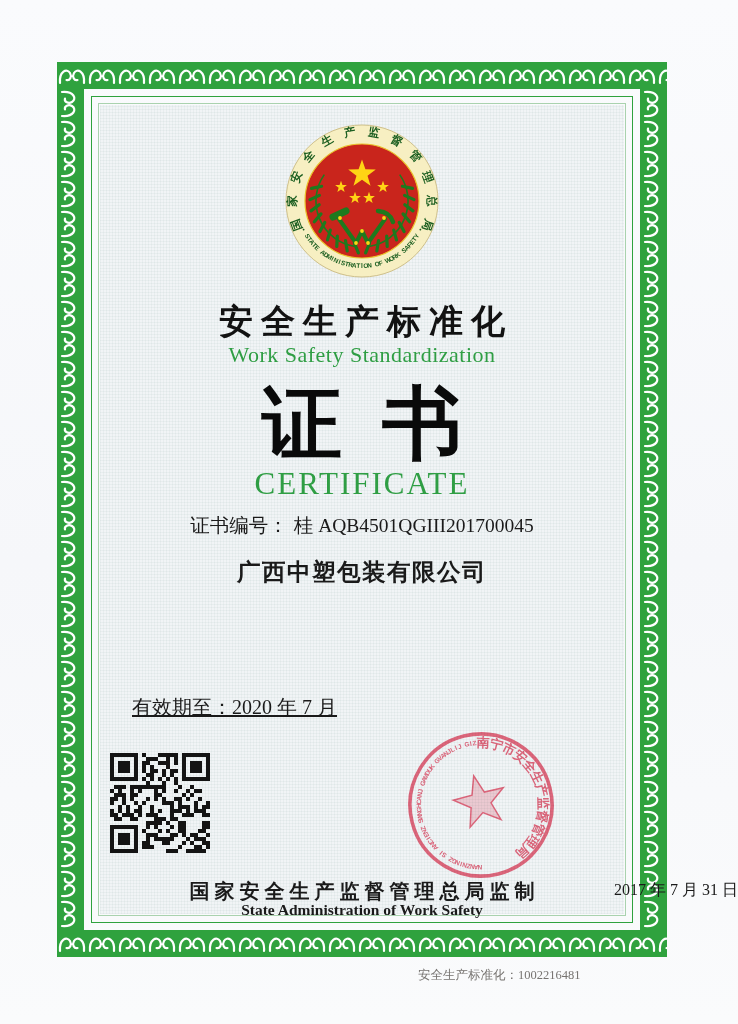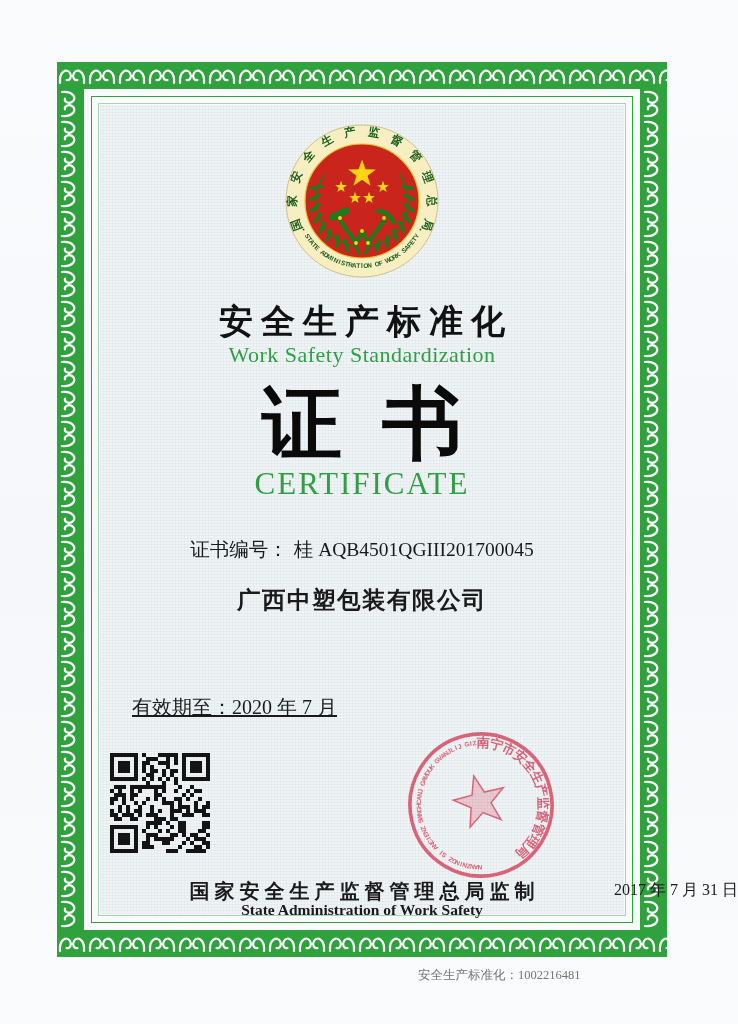--- a/index.html
+++ b/index.html
@@ -16,23 +16,23 @@
   #band-left{left:57px;top:89px;width:27px;height:841px}
   #band-right{left:640px;top:89px;width:27px;height:841px}
   .rule{position:absolute;box-sizing:border-box;}
   #rule-outer{left:91px;top:96px;width:542px;height:827px;border:1.5px solid var(--c-border-green,#2fa23e);}
   #rule-inner{left:98px;top:103px;width:528px;height:813px;border:1px solid #a9d2ae;}
   .cx{position:absolute;left:0;right:14px;text-align:center;white-space:nowrap;}
   .title-cn{top:299px;font-size:34px;font-weight:800;letter-spacing:8px;text-indent:8px;color:#121212;}
   .title-en{top:342px;font-size:22px;color:var(--c-cert-green,#2f9e44);letter-spacing:.5px;}
   .cert-cn{top:384px;font-size:80px;font-weight:900;line-height:1;letter-spacing:.5em;text-indent:.5em;color:#0a0a0a;}
   .cert-en{top:466px;font-size:31px;color:var(--c-cert-green,#2f9e44);letter-spacing:2px;}
-  .cert-no{top:536px;font-size:19.5px;}
+  .cert-no{top:512px;font-size:19.5px;}
   .cert-no .lbl{margin-right:6px;}
-  .company{top:584px;font-size:23.5px;font-weight:bold;letter-spacing:1.5px;}
+  .company{top:556px;font-size:23.5px;font-weight:bold;letter-spacing:1.5px;}
   .level{top:592px;font-size:28px;font-family:"Liberation Sans","DejaVu Sans",sans-serif;letter-spacing:2px;color:#222;}
   .industry{top:634px;font-size:20px;letter-spacing:1px;}
   .valid{position:absolute;left:132px;top:694px;font-size:20px;text-decoration:underline;}
   .authority{position:absolute;left:0;right:0;margin-left:194px;top:808px;font-size:19px;text-align:center;white-space:nowrap;}
   .issue-date{position:absolute;left:0;right:0;margin-left:174px;top:880px;font-size:16px;text-align:right;white-space:nowrap;}
   .footer-cn{top:878px;font-size:20px;font-weight:bold;font-family:"Liberation Sans","DejaVu Sans",sans-serif;letter-spacing:5px;text-indent:5px;}
   .footer-en{top:901px;font-size:15.5px;font-weight:bold;}
   .print-no{position:absolute;left:418px;top:967px;font-size:12.5px;color:#767370;}
   #seal{position:absolute;left:282px;top:121px;width:160px;height:160px;}
   #qr{position:absolute;left:110px;top:753px;width:100px;height:100px;shape-rendering:crispEdges;}

